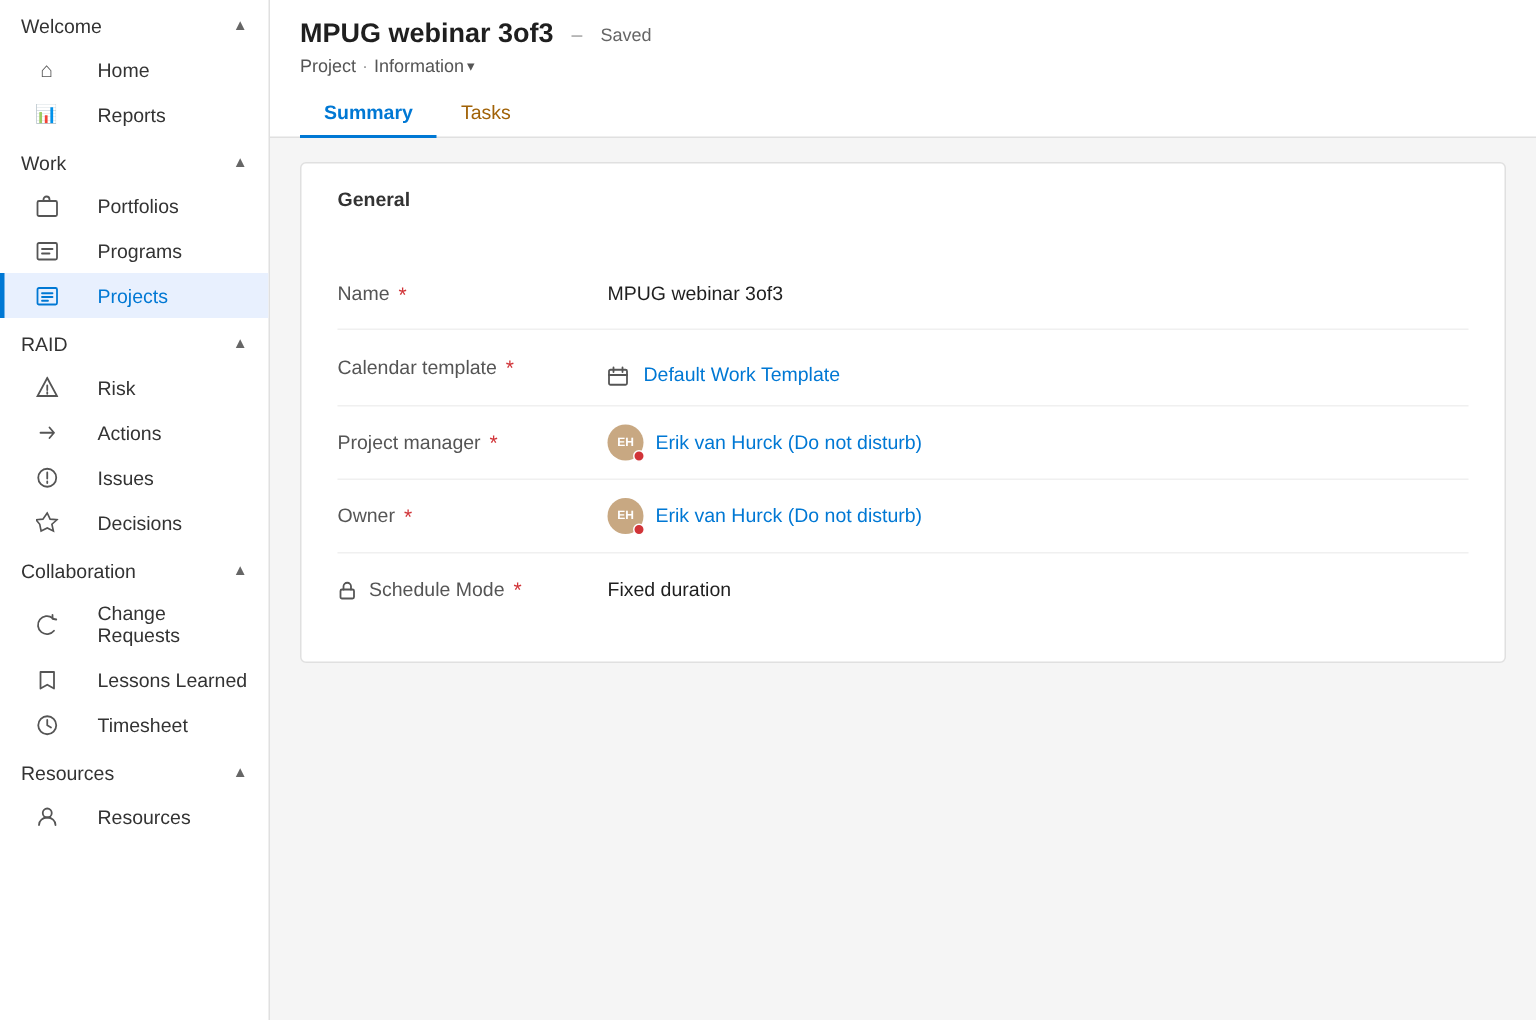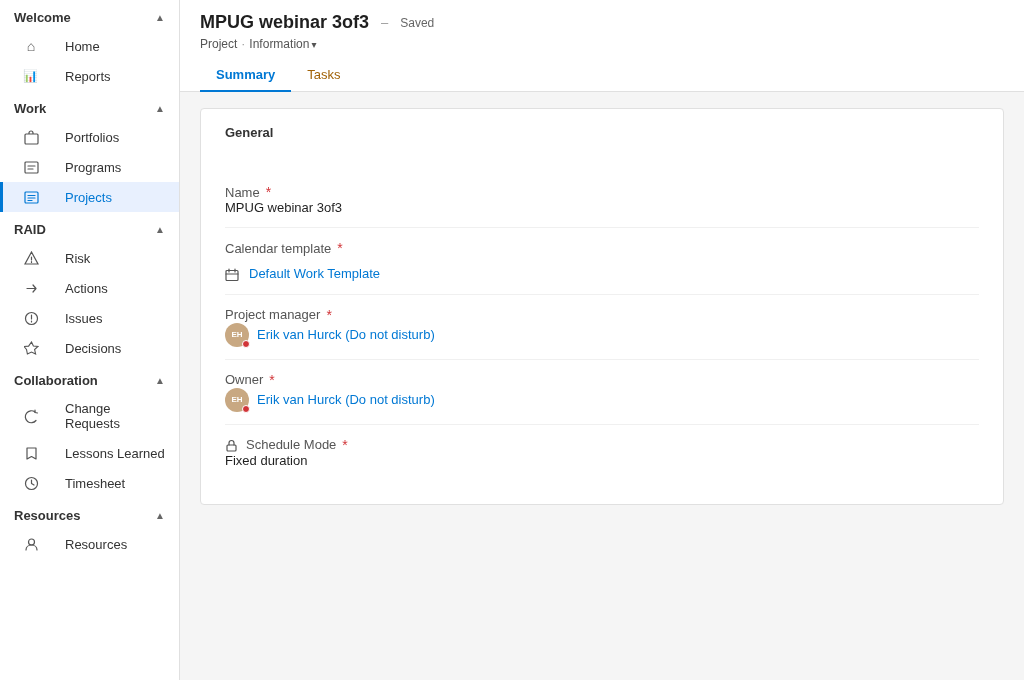--- a/index.html
+++ b/index.html
@@ -16,21 +16,21 @@
       overflow-y: auto;
       padding-bottom: 16px;
     }
 
     .sidebar-section-header {
       display: flex;
       align-items: center;
       justify-content: space-between;
       padding: 10px 14px 6px 14px;
       font-size: 13px;
-      font-weight: 700;
+      font-weight: 400;
       color: #333;
       cursor: pointer;
     }
 
     .sidebar-section-header .chevron {
       font-size: 10px;
       color: #666;
     }
 
     .sidebar-item {
@@ -162,25 +162,24 @@
     .form-section-title {
       font-size: 13px;
       font-weight: 600;
       color: #333;
       margin-bottom: 28px;
       padding-bottom: 4px;
     }
 
     .form-row {
       display: flex;
-      align-items: flex-start;
+      align-items: center;
       padding: 12px 0;
       border-bottom: 1px solid #f0f0f0;
       min-height: 48px;
-      flex-direction: column;
     }
 
     .form-row:last-child {
       border-bottom: none;
     }
 
     .form-label {
       width: 180px;
       font-size: 13px;
       color: #555;

